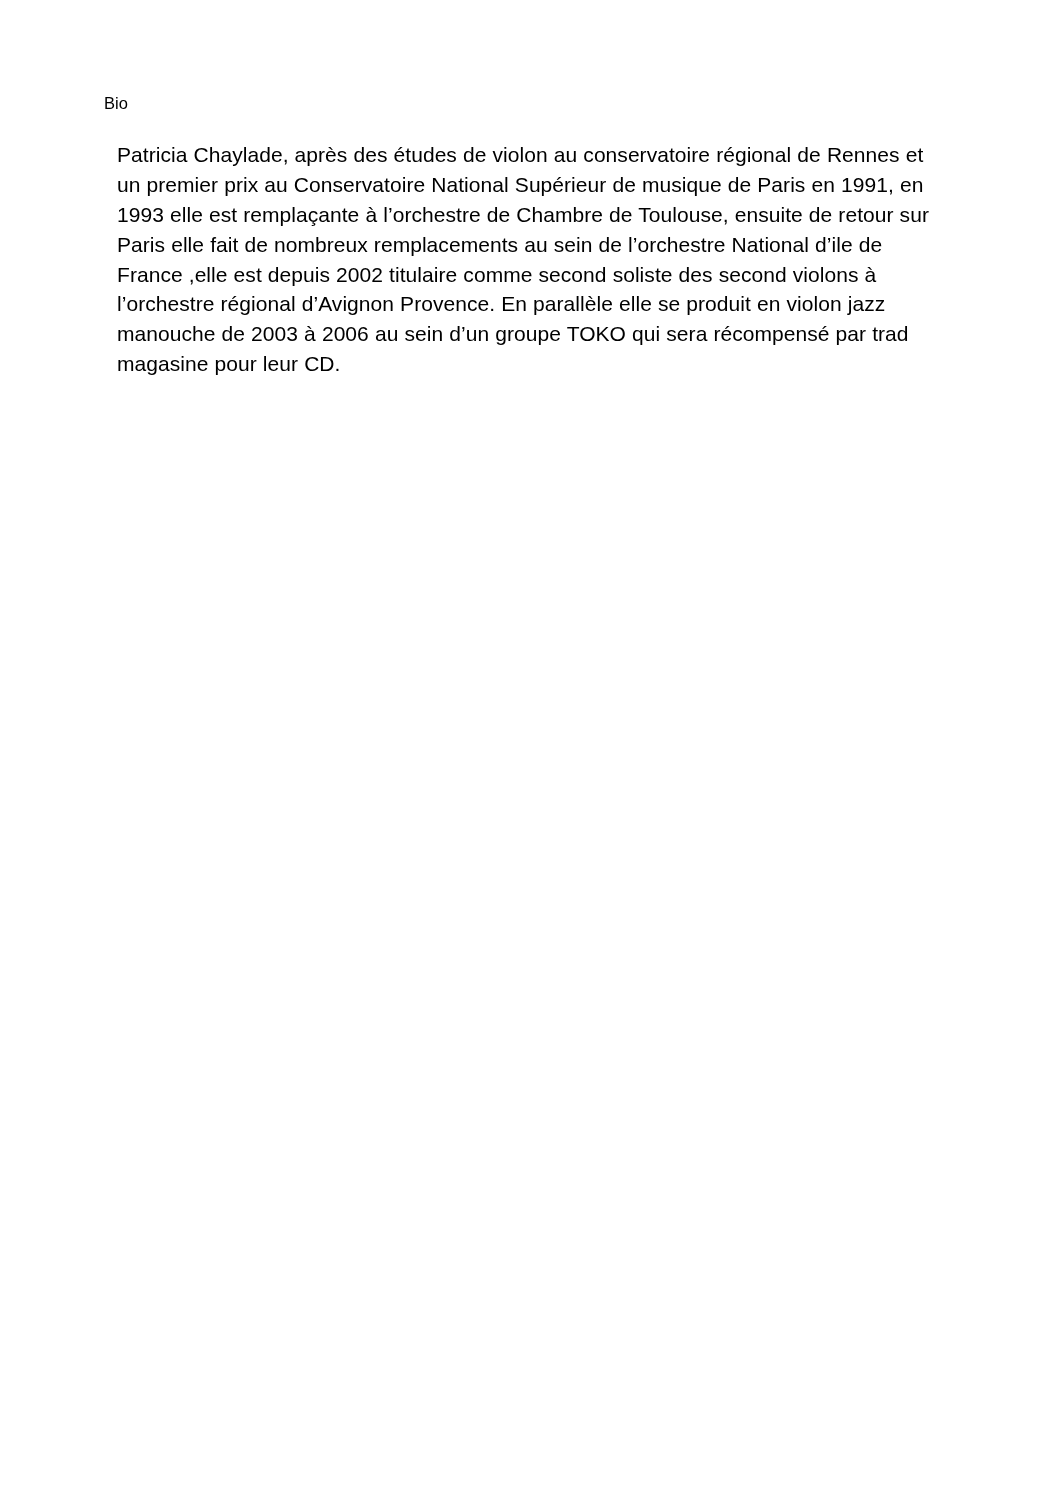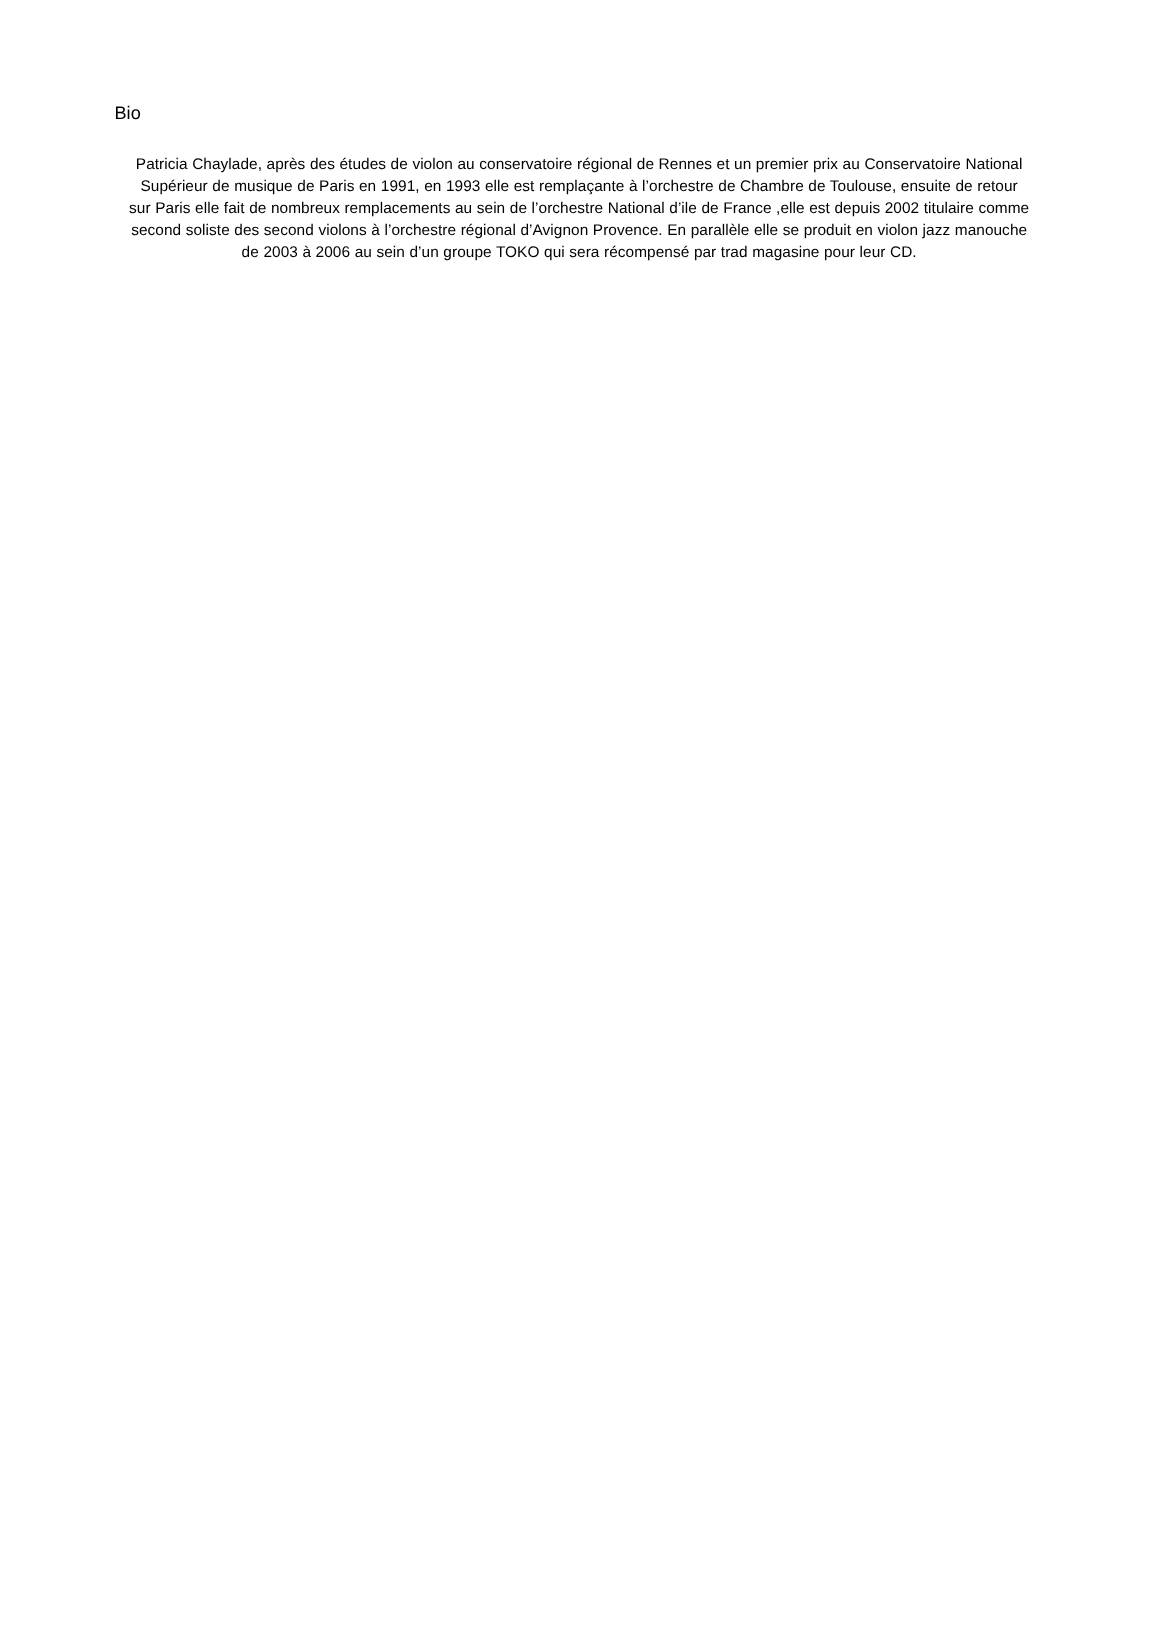--- a/index.html
+++ b/index.html
@@ -27,24 +27,24 @@
     width: 845px;
   }
   .doc-heading {
     font-size: 16.5px;
     line-height: 1.35;
     font-weight: normal;
     margin: 0 0 26px 0;
     letter-spacing: 0.1px;
   }
   .doc-paragraph {
-    font-size: 14px;
+    font-size: 21px;
     line-height: 1.42;
     margin: 13px;
-    text-align: center;
+    text-align: left;
     letter-spacing: 0.05px;
     word-spacing: 0.2px;
   }
 </style>
 </head>
 <body>
 
 <div class="page">
   <div class="content">
     <p class="doc-heading">Bio</p>

